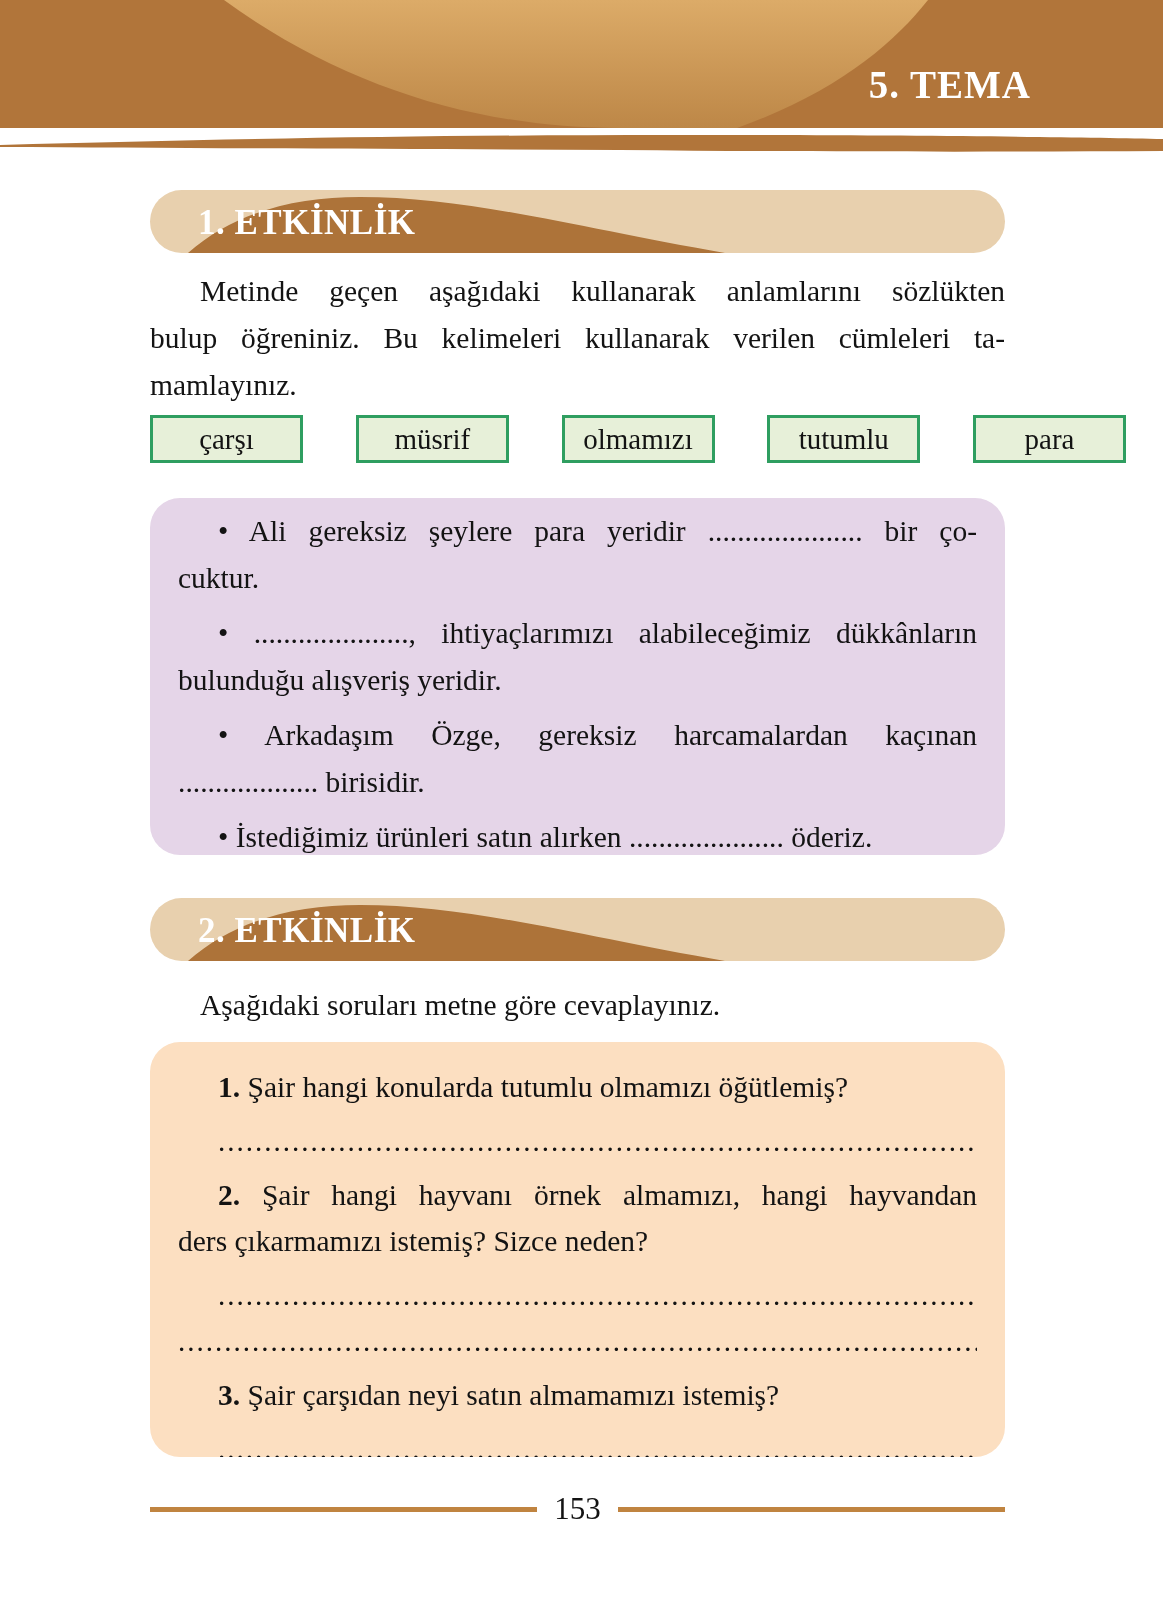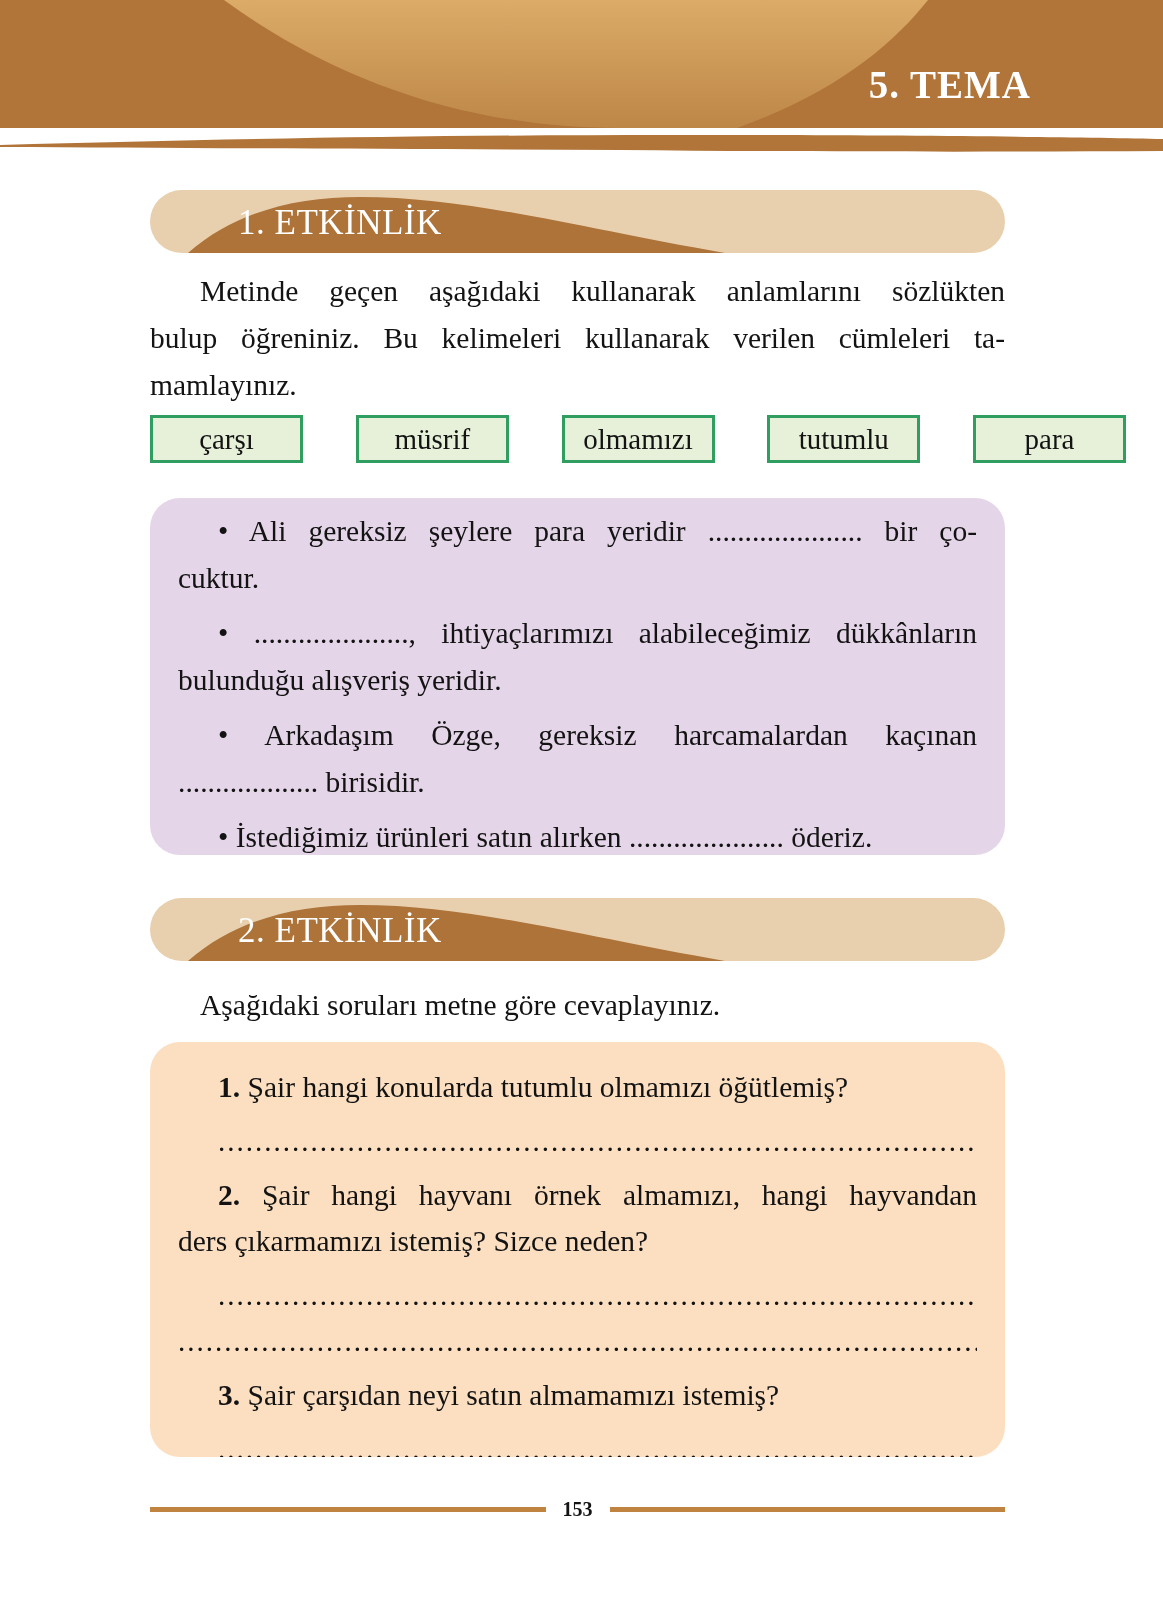--- a/index.html
+++ b/index.html
@@ -24,22 +24,22 @@
     font-size:39px;font-weight:bold;letter-spacing:1px;
   }
   .swoosh{position:absolute;top:130px;left:0;width:1163px;height:28px;}
   
   .bar{
     position:absolute;left:150px;width:855px;height:63px;background:var(--bar-tan);
     border-radius:32px;overflow:hidden;
   }
   .bar svg{position:absolute;left:0;bottom:0;width:855px;height:63px;}
   .bar-title{
-    position:relative;z-index:2;margin-left:88px;line-height:66px;
-    color:#ffffff;font-size:35px;font-weight:normal;letter-spacing:0.5px;
+    position:relative;z-index:2;margin-left:48px;line-height:66px;
+    color:#ffffff;font-size:35px;font-weight:bold;letter-spacing:0.5px;
   }
   .bar1{top:190px;} .bar2{top:898px;}
   
   .para{position:absolute;left:150px;width:855px;font-size:29.5px;line-height:47px;}
   .instr1{top:268px;} .instr2{top:982px;}
   .line{white-space:normal;}
   .ind{padding-left:50px;}
   .jl{text-align:justify;text-align-last:justify;}
   
   .word-row{
@@ -72,21 +72,21 @@
     white-space:nowrap;overflow:hidden;letter-spacing:2px;font-size:29px;
     line-height:46px;
   }
   .mt10{margin-top:10px;} .mt8{margin-top:8px;} .mt6{margin-top:6px;}
   
   .footer{
     position:absolute;top:1492px;left:150px;width:855px;height:34px;
     display:flex;align-items:center;
   }
   .fline{flex:1;height:5px;background:var(--footer-line);}
-  .pnum{margin:0 17px;font-size:20px;font-weight:bold;}
+  .pnum{margin:0 17px;font-size:31px;font-weight:normal;}
 </style>
 </head>
 <body>
 
 <div class="page">
 
   <header class="band">
     <svg viewBox="0 0 1163 128" preserveAspectRatio="none">
       <defs>
         <linearGradient id="waveGrad" x1="0" y1="0" x2="0" y2="1">

